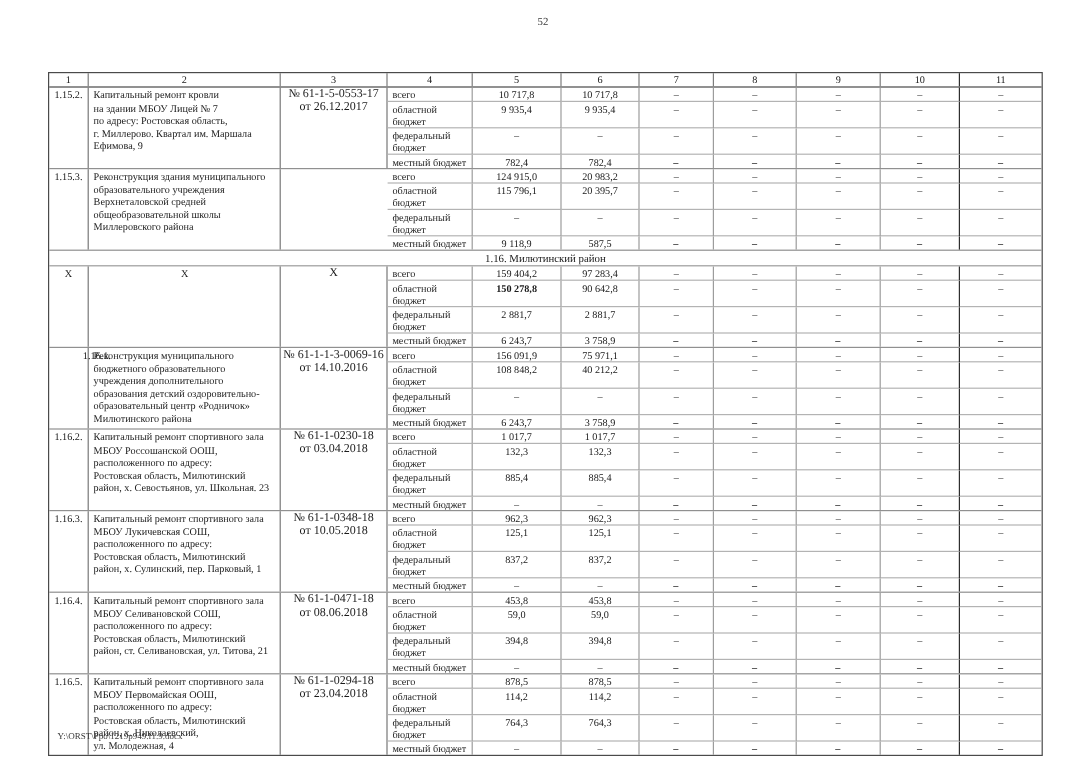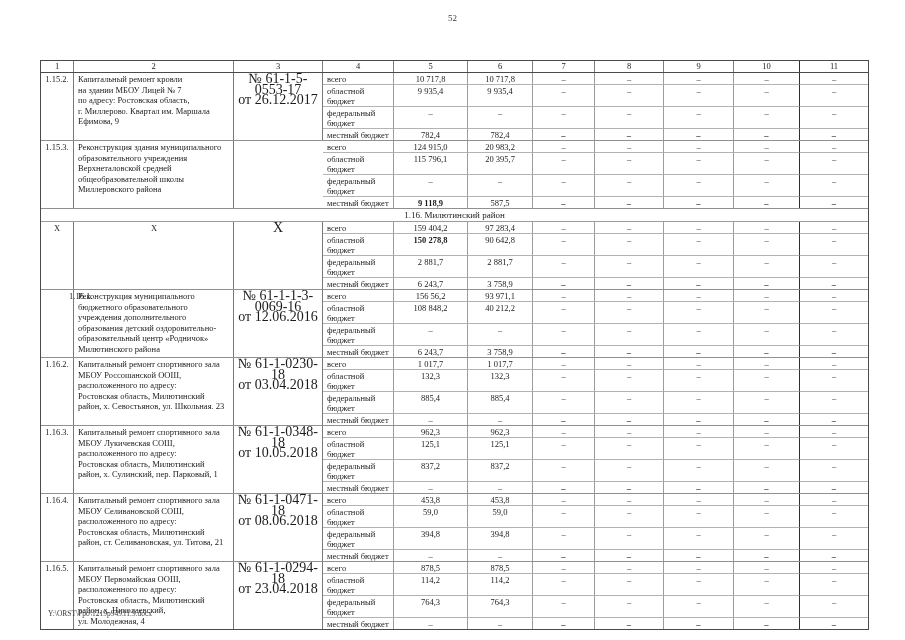--- a/index.html
+++ b/index.html
@@ -54,21 +54,21 @@
     padding-top: 1px;
     line-height: 10.5px;
   }
   .c2 {
     font-size: 8.5px;
     line-height: 10.5px;
     padding: 1px 3px 0 4px;
     white-space: pre-line;
   }
   .c3 {
-    font-size: 14px;
+    font-size: 10px;
     line-height: 10.5px;
     text-align: center;
     padding-top: 1px;
     white-space: pre-line;
   }
   .center-row .c2 { text-align: center; }
   .lbl {
     font-size: 8.5px;
     line-height: 10px;
     padding: 1px 2px 0 4px;
@@ -185,21 +185,21 @@
         <div class="cell val lastcol" style="grid-area: 2 / 11;">–</div>
         <div class="cell lbl" style="grid-area: 3 / 4; min-height: 21px;">федеральный бюджет</div>
         <div class="cell val" style="grid-area: 3 / 5;">–</div>
         <div class="cell val" style="grid-area: 3 / 6;">–</div>
         <div class="cell val" style="grid-area: 3 / 7;">–</div>
         <div class="cell val" style="grid-area: 3 / 8;">–</div>
         <div class="cell val" style="grid-area: 3 / 9;">–</div>
         <div class="cell val col10" style="grid-area: 3 / 10;">–</div>
         <div class="cell val lastcol" style="grid-area: 3 / 11;">–</div>
         <div class="cell lbl noline" style="grid-area: 4 / 4; min-height: 11px;">местный бюджет</div>
-        <div class="cell val noline" style="grid-area: 4 / 5; font-weight: bold;">9 118,9</div>
+        <div class="cell val noline" style="grid-area: 4 / 5;">9 118,9</div>
         <div class="cell val noline" style="grid-area: 4 / 6;">587,5</div>
         <div class="cell val noline bdash" style="grid-area: 4 / 7;">–</div>
         <div class="cell val noline bdash" style="grid-area: 4 / 8;">–</div>
         <div class="cell val noline bdash" style="grid-area: 4 / 9;">–</div>
         <div class="cell val noline col10 bdash" style="grid-area: 4 / 10;">–</div>
         <div class="cell val noline lastcol bdash" style="grid-area: 4 / 11;">–</div>
       </div>
       <div class="section-row">1.16. Милютинский район</div>
       <div class="trow item center-row">
         <div class="cell c1" style="grid-area: 1 / 1 / span 4;">X</div>
@@ -240,24 +240,24 @@
       </div>
       <div class="trow item">
         <div class="cell c1" style="grid-area: 1 / 1 / span 4; margin-left: 28px;">1.16.1.</div>
         <div class="cell c2" style="grid-area: 1 / 2 / span 4;">Реконструкция муниципального
 бюджетного образовательного
 учреждения дополнительного
 образования детский оздоровительно-
 образовательный центр «Родничок»
 Милютинского района</div>
         <div class="cell c3" style="grid-area: 1 / 3 / span 4;">№ 61-1-1-3-0069-16
-от 12.06.2016</div>
-        <div class="cell lbl" style="grid-area: 1 / 4; min-height: 12px;">всего</div>
-        <div class="cell val" style="grid-area: 1 / 5;">156 56,2</div>
-        <div class="cell val" style="grid-area: 1 / 6;">93 971,1</div>
+от 14.10.2016</div>
+        <div class="cell lbl" style="grid-area: 1 / 4; min-height: 12px;">всего</div>
+        <div class="cell val" style="grid-area: 1 / 5;">156 091,9</div>
+        <div class="cell val" style="grid-area: 1 / 6;">75 971,1</div>
         <div class="cell val" style="grid-area: 1 / 7;">–</div>
         <div class="cell val" style="grid-area: 1 / 8;">–</div>
         <div class="cell val" style="grid-area: 1 / 9;">–</div>
         <div class="cell val col10" style="grid-area: 1 / 10;">–</div>
         <div class="cell val lastcol" style="grid-area: 1 / 11;">–</div>
         <div class="cell lbl" style="grid-area: 2 / 4; min-height: 21px;">областной бюджет</div>
         <div class="cell val" style="grid-area: 2 / 5;">108 848,2</div>
         <div class="cell val" style="grid-area: 2 / 6;">40 212,2</div>
         <div class="cell val" style="grid-area: 2 / 7;">–</div>
         <div class="cell val" style="grid-area: 2 / 8;">–</div>

